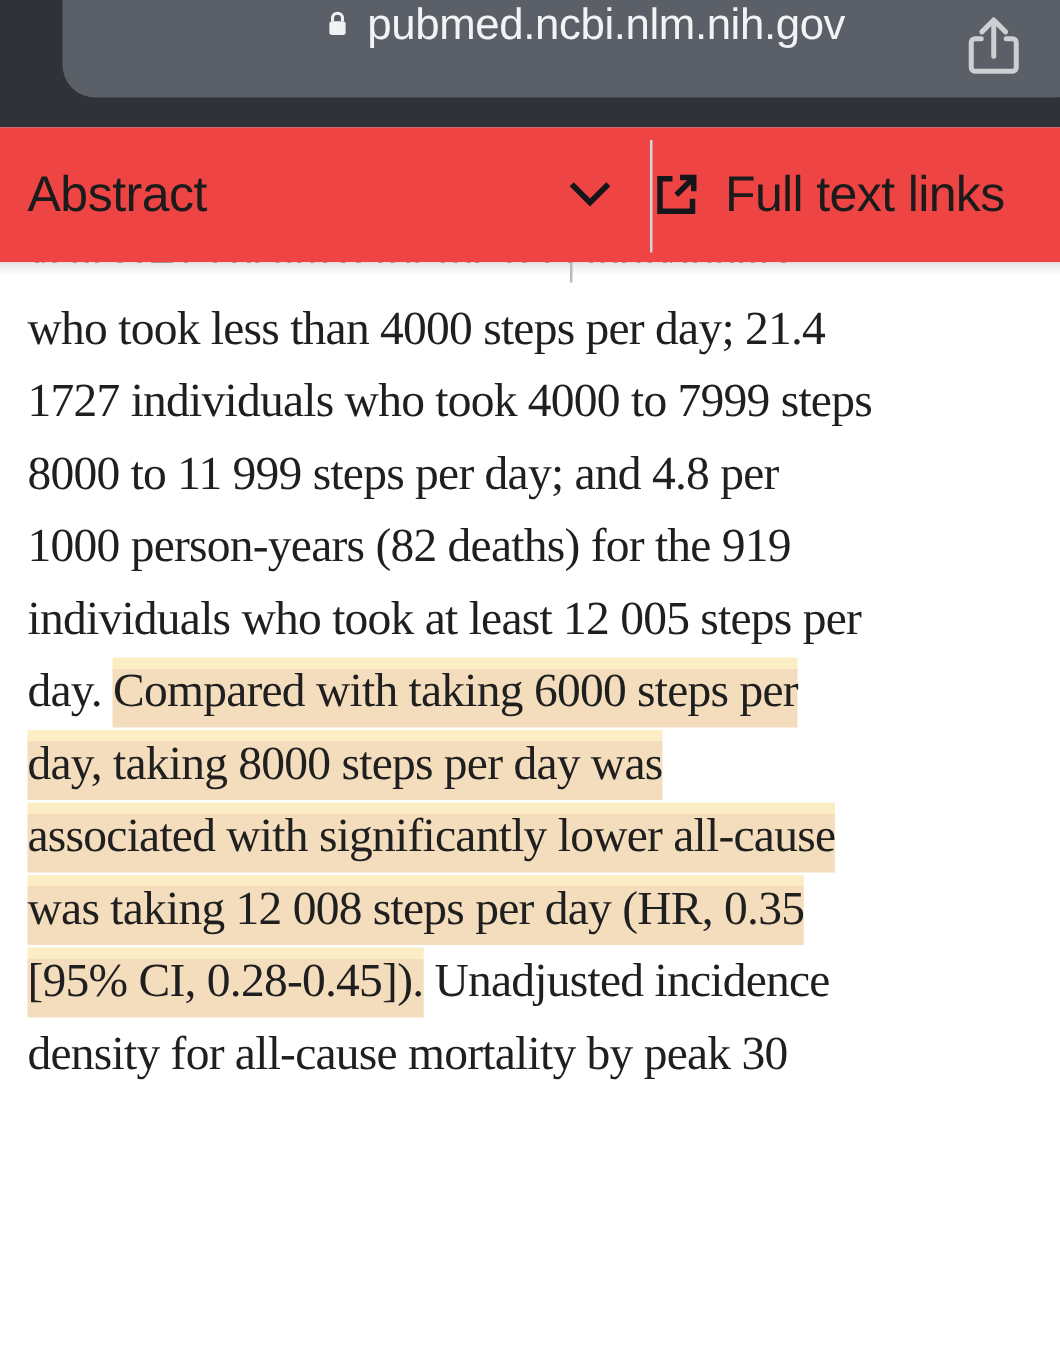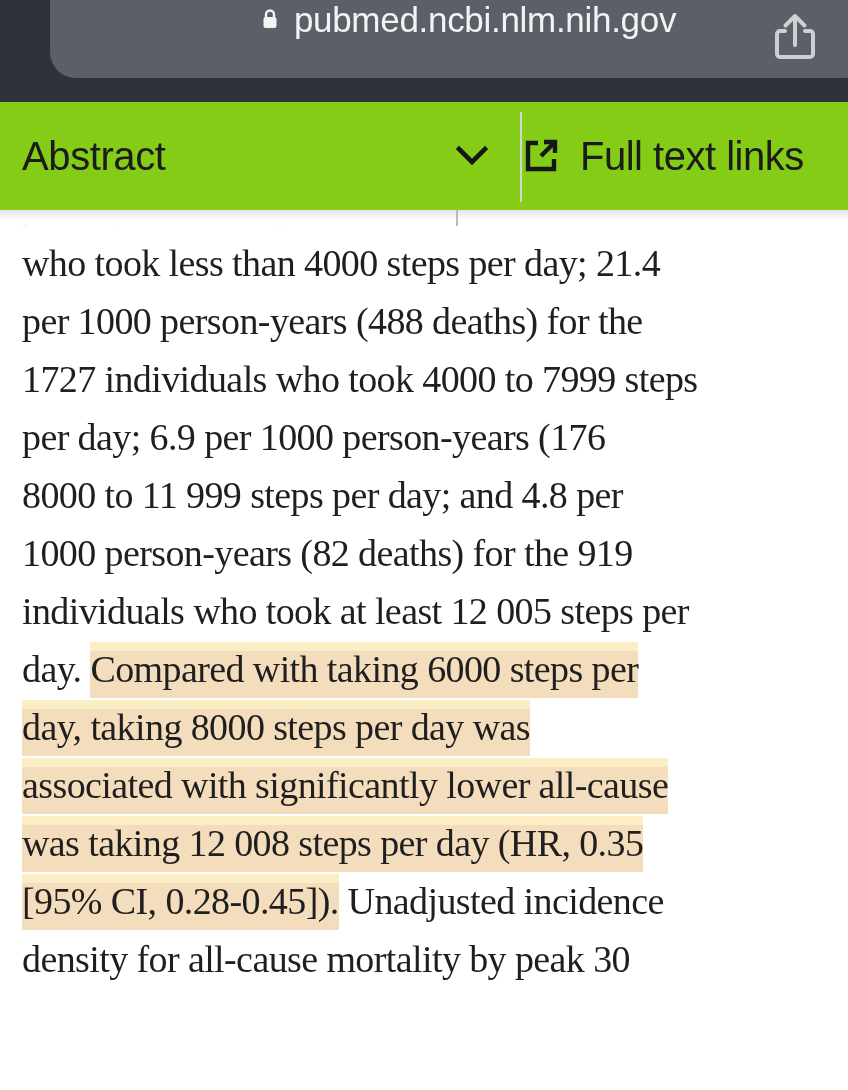--- a/index.html
+++ b/index.html
@@ -67,21 +67,21 @@
     display: flex;
     align-items: center;
     justify-content: center;
   }
 
   
   .page-subheader {
     position: relative;
     width: 848px;
     height: 108px;
-    background: #84cc16;
+    background: #ef4444;
     display: flex;
     align-items: stretch;
     box-sizing: border-box;
     text-align: right;
   }
   .abstract-toggle {
     position: relative;
     width: 520px;
     display: flex;
     align-items: center;
@@ -257,23 +257,21 @@
     <span class="fulltext-label">Full text links</span>
   </div>
 </div>
 
 <div class="abstract-body">
   <div class="subheader-shadow"></div>
   <div class="caret-mark"></div>
   <div class="abstract-scroll" id="abstract-lines">
       <div class="abs-line"><span class="seg">years (419 deaths) for the 655 individuals</span></div>
       <div class="abs-line"><span class="seg">who took less than 4000 steps per day; 21.4</span></div>
-      <div class="abs-line"><span class="seg">per 1000 person-years (488 deaths) for the</span></div>
       <div class="abs-line"><span class="seg">1727 individuals who took 4000 to 7999 steps</span></div>
-      <div class="abs-line"><span class="seg">per day; 6.9 per 1000 person-years (176</span></div>
       <div class="abs-line"><span class="seg">8000 to 11 999 steps per day; and 4.8 per</span></div>
       <div class="abs-line"><span class="seg">1000 person-years (82 deaths) for the 919</span></div>
       <div class="abs-line"><span class="seg">individuals who took at least 12 005 steps per</span></div>
       <div class="abs-line"><span class="seg">day. </span><span class="hl">Compared with taking 6000 steps per</span></div>
       <div class="abs-line"><span class="hl">day, taking 8000 steps per day was</span></div>
       <div class="abs-line"><span class="hl">associated with significantly lower all-cause</span></div>
       <div class="abs-line"><span class="hl">was taking 12 008 steps per day (HR, 0.35</span></div>
       <div class="abs-line"><span class="hl">[95% CI, 0.28-0.45]).</span><span class="seg"> Unadjusted incidence</span></div>
       <div class="abs-line"><span class="seg">density for all-cause mortality by peak 30</span></div>
     </div>

